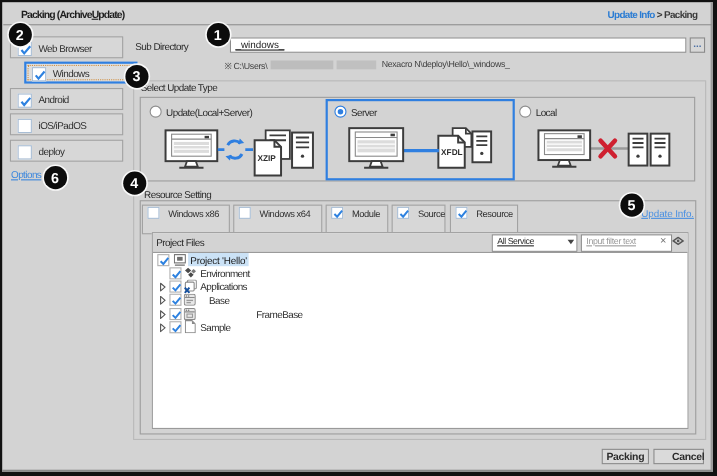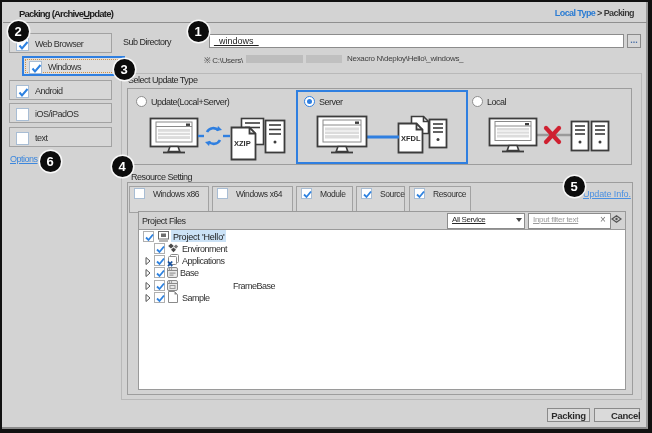--- a/index.html
+++ b/index.html
@@ -33,21 +33,21 @@
   .link{color:#3c87dd;text-decoration:underline;}
   .radio{width:11px;height:11px;border-radius:50%;background:#fff;border:1px solid #8e8e8e;}
   .rlabel{font-size:9px;letter-spacing:-0.5px;color:#2a2a2a;white-space:nowrap;}
   u{text-decoration:underline;}
 </style>
 </head>
 <body>
 <div class="abs dialog"></div>
 <div class="abs titlesep"></div>
 <div class="abs title">Packing (Archive<u>U</u>pdate)</div>
-<div class="abs crumb"><a>Local Type</a> &gt; Packing</div>
+<div class="abs crumb"><a>Update Info</a> &gt; Packing</div>
 
 <div class="abs sideitem" style="top:32.5px;">
   <div class="cb">
       <svg width="13" height="13">
         <polyline points="2.5,6.5 5,9.5 10.5,3" fill="none" stroke="#2e82e0" stroke-width="2"></polyline>
       </svg>
     </div>
   <span>Web Browser</span>
 </div>
 <div class="abs sideitem sel" style="top:55.5px;margin-left:13px;">
@@ -66,21 +66,21 @@
       </svg>
     </div>
   <span>Android</span>
 </div>
 <div class="abs sideitem" style="top:103px;">
   <div class="cb"></div>
   <span>iOS/iPadOS</span>
 </div>
 <div class="abs sideitem" style="top:126.8px;">
   <div class="cb"></div>
-  <span>text</span>
+  <span>deploy</span>
 </div>
 <div class="abs link" style="left:10px;top:154px;font-size:9px;letter-spacing:-0.5px;">Options</div>
 
 <div class="abs rpanel"></div>
 
 <div class="abs lbl" style="left:123px;top:37px;">Sub Directory</div>
 <div class="abs white" style="left:209px;top:34px;width:415px;height:14px;font-size:9px;color:#222;padding-left:4px;line-height:13px;">_windows_</div>
 <div class="abs" style="left:627px;top:34px;width:14px;height:14px;background:#d7d7d7;border:1px solid #8a8a8a;text-align:center;line-height:10px;font-size:9px;color:#4a6fa5;font-weight:bold;">...</div>
 
 <div class="abs" style="left:204px;top:54px;font-size:8px;letter-spacing:-0.3px;color:#3f3f3f;white-space:nowrap;">※ C:\Users\</div>
@@ -283,21 +283,21 @@
     </svg>
   </div>
 <svg class="abs" style="left:167px;top:267px;" width="11" height="11" viewBox="0 0 11 11">
     <rect x="0.5" y="0.5" width="10" height="10" rx="1.5" fill="#e8e8e8" stroke="#8a8a8a"></rect>
     <line x1="1" y1="3.5" x2="10" y2="3.5" stroke="#8a8a8a"></line>
     <circle cx="2.5" cy="2" r="0.7" fill="#777"></circle>
     <circle cx="4.5" cy="2" r="0.7" fill="#777"></circle>
     <rect x="2.5" y="5.5" width="6" height="1.2" fill="#999"></rect>
     <rect x="2.5" y="7.5" width="4" height="1.2" fill="#999"></rect>
   </svg>
-<div class="abs trow" style="left:180px;top:268px;">Base</div>
+<div class="abs trow" style="left:190px;top:268px;">Base</div>
 
 <svg class="abs" style="left:145px;top:282px;" width="6" height="8">
     <path d="M1 0.5 L5 4 L1 7.5 Z" fill="none" stroke="#555" stroke-width="1"></path>
   </svg>
 <div class="abs tcb" style="left:154px;top:280px;">
     <svg width="11" height="11">
       <polyline points="2,5.5 4.5,8 9,2.5" fill="none" stroke="#2e82e0" stroke-width="1.8"></polyline>
     </svg>
   </div>
 <svg class="abs" style="left:167px;top:280px;" width="11" height="11" viewBox="0 0 11 11">

